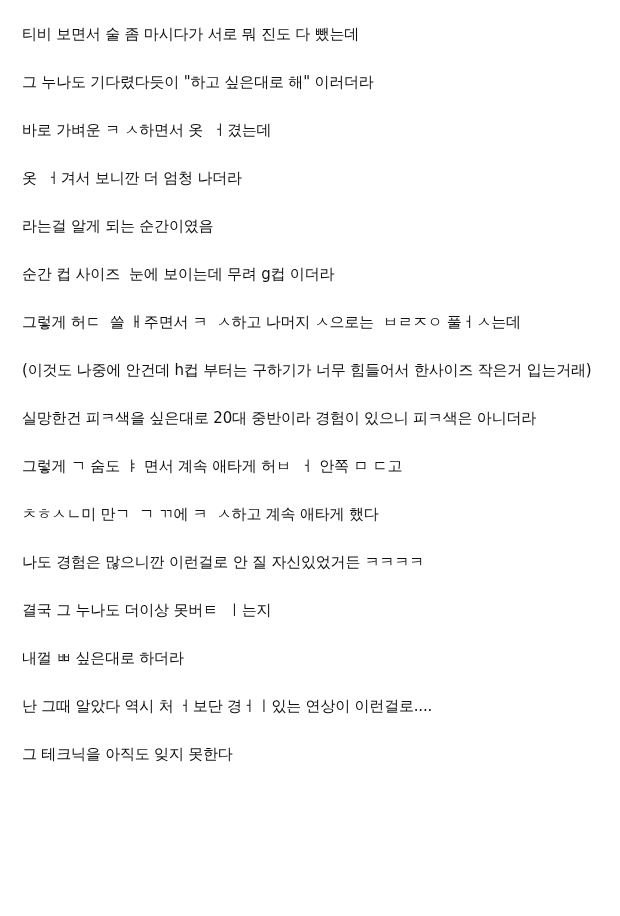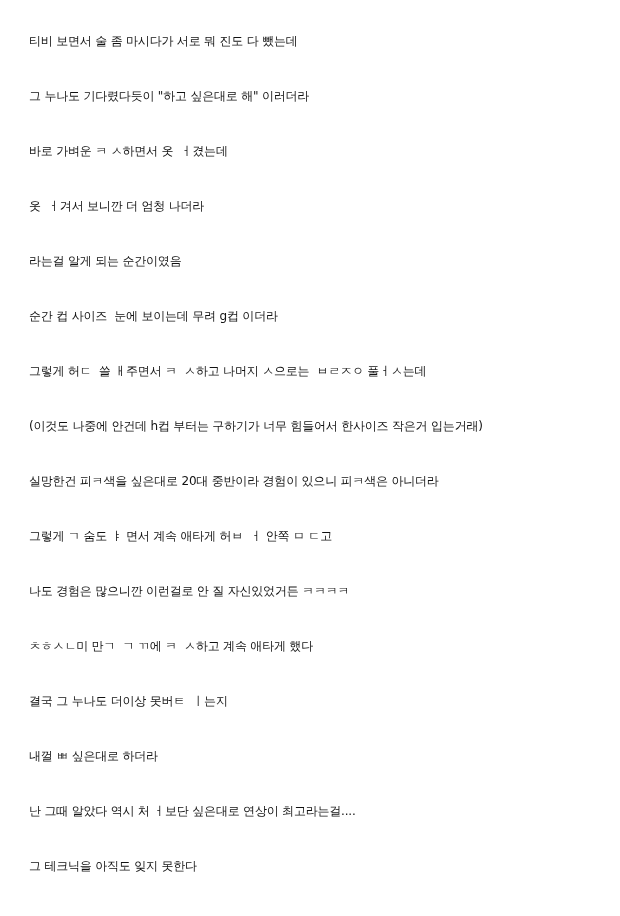--- a/index.html
+++ b/index.html
@@ -15,46 +15,46 @@
     overflow: hidden;
   }
   .page {
     width: 620px;
     height: 916px;
     box-sizing: border-box;
     padding: 10px 18px 0 22px;
     background: #ffffff;
   }
   .line {
-    font-size: 12px;
+    font-size: 15px;
     line-height: 16px;
     letter-spacing: -0.2px;
     color: #111111;
     white-space: pre-wrap;
     word-break: break-word;
-    margin: 7px;
+    margin: 0;
     padding: 0;
     height: 48px;          
     display: flex;
     align-items: center;
   }
 </style>
 </head>
 <body>
 
 <div class="page">
   <p class="line">티비 보면서 술 좀 마시다가 서로 뭐 진도 다 뺐는데</p>
   <p class="line">그 누나도 기다렸다듯이 "하고 싶은대로 해" 이러더라</p>
   <p class="line">바로 가벼운 ㅋ ㅅ하면서 옷  ㅓ겼는데</p>
   <p class="line">옷  ㅓ겨서 보니깐 더 엄청 나더라</p>
   <p class="line">라는걸 알게 되는 순간이였음</p>
   <p class="line">순간 컵 사이즈  눈에 보이는데 무려 g컵 이더라</p>
   <p class="line">그렇게 허ㄷ  쓸 ㅐ주면서 ㅋ  ㅅ하고 나머지 ㅅ으로는  ㅂㄹㅈㅇ 풀ㅓㅅ는데</p>
   <p class="line">(이것도 나중에 안건데 h컵 부터는 구하기가 너무 힘들어서 한사이즈 작은거 입는거래)</p>
   <p class="line">실망한건 피ㅋ색을 싶은대로 20대 중반이라 경험이 있으니 피ㅋ색은 아니더라</p>
   <p class="line">그렇게 ㄱ 숨도 ㅑ 면서 계속 애타게 허ㅂ  ㅓ 안쪽 ㅁ ㄷ고</p>
+  <p class="line">ㅊㅎㅅㄴ미 만ㄱ  ㄱ ㄲ에 ㅋ  ㅅ하고 계속 애타게 했다</p>
   <p class="line">나도 경험은 많으니깐 이런걸로 안 질 자신있었거든 ㅋㅋㅋㅋ</p>
-  <p class="line">ㅊㅎㅅㄴ미 만ㄱ  ㄱ ㄲ에 ㅋ  ㅅ하고 계속 애타게 했다</p>
   <p class="line">결국 그 누나도 더이상 못버ㅌ  ㅣ는지</p>
   <p class="line">내껄 ㅃ 싶은대로 하더라</p>
-  <p class="line">난 그때 알았다 역시 처 ㅓ보단 싶은대로 연상이 최고라는걸....</p>
+  <p class="line">난 그때 알았다 역시 처 ㅓ보단 경ㅓㅣ있는 연상이 이런걸로....</p>
   <p class="line">그 테크닉을 아직도 잊지 못한다</p>
 </div>
 
 </body></html>

